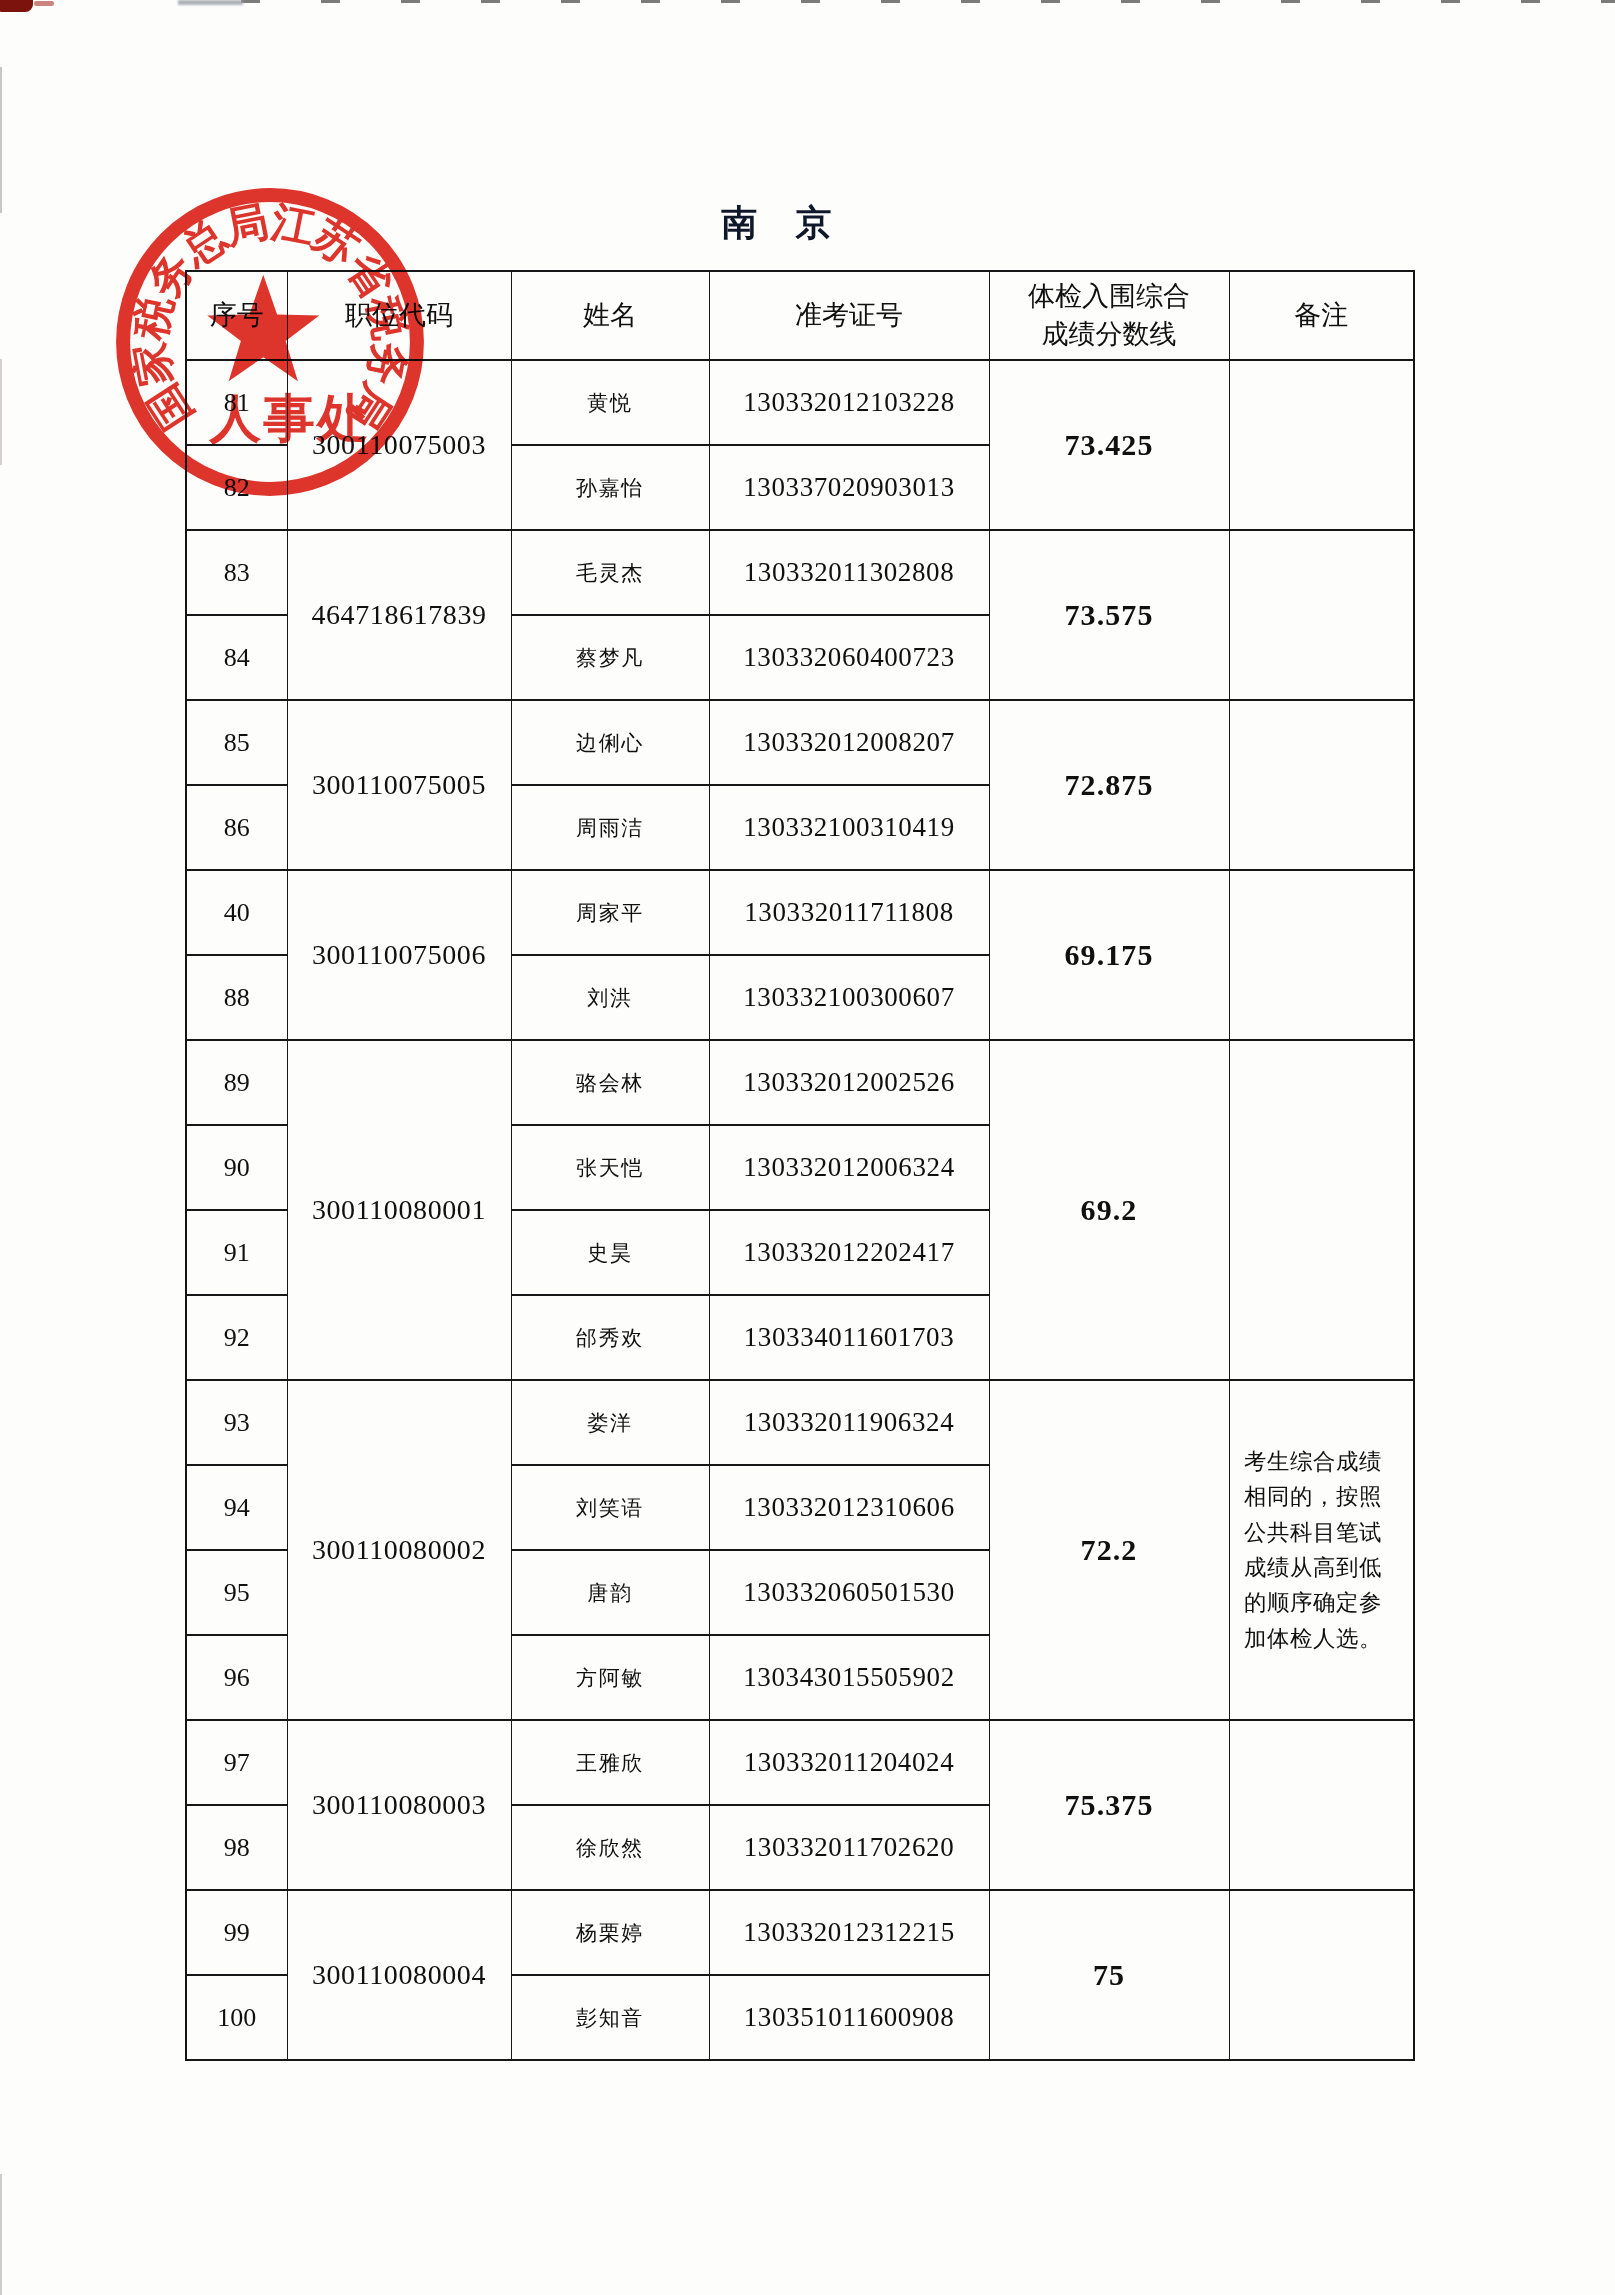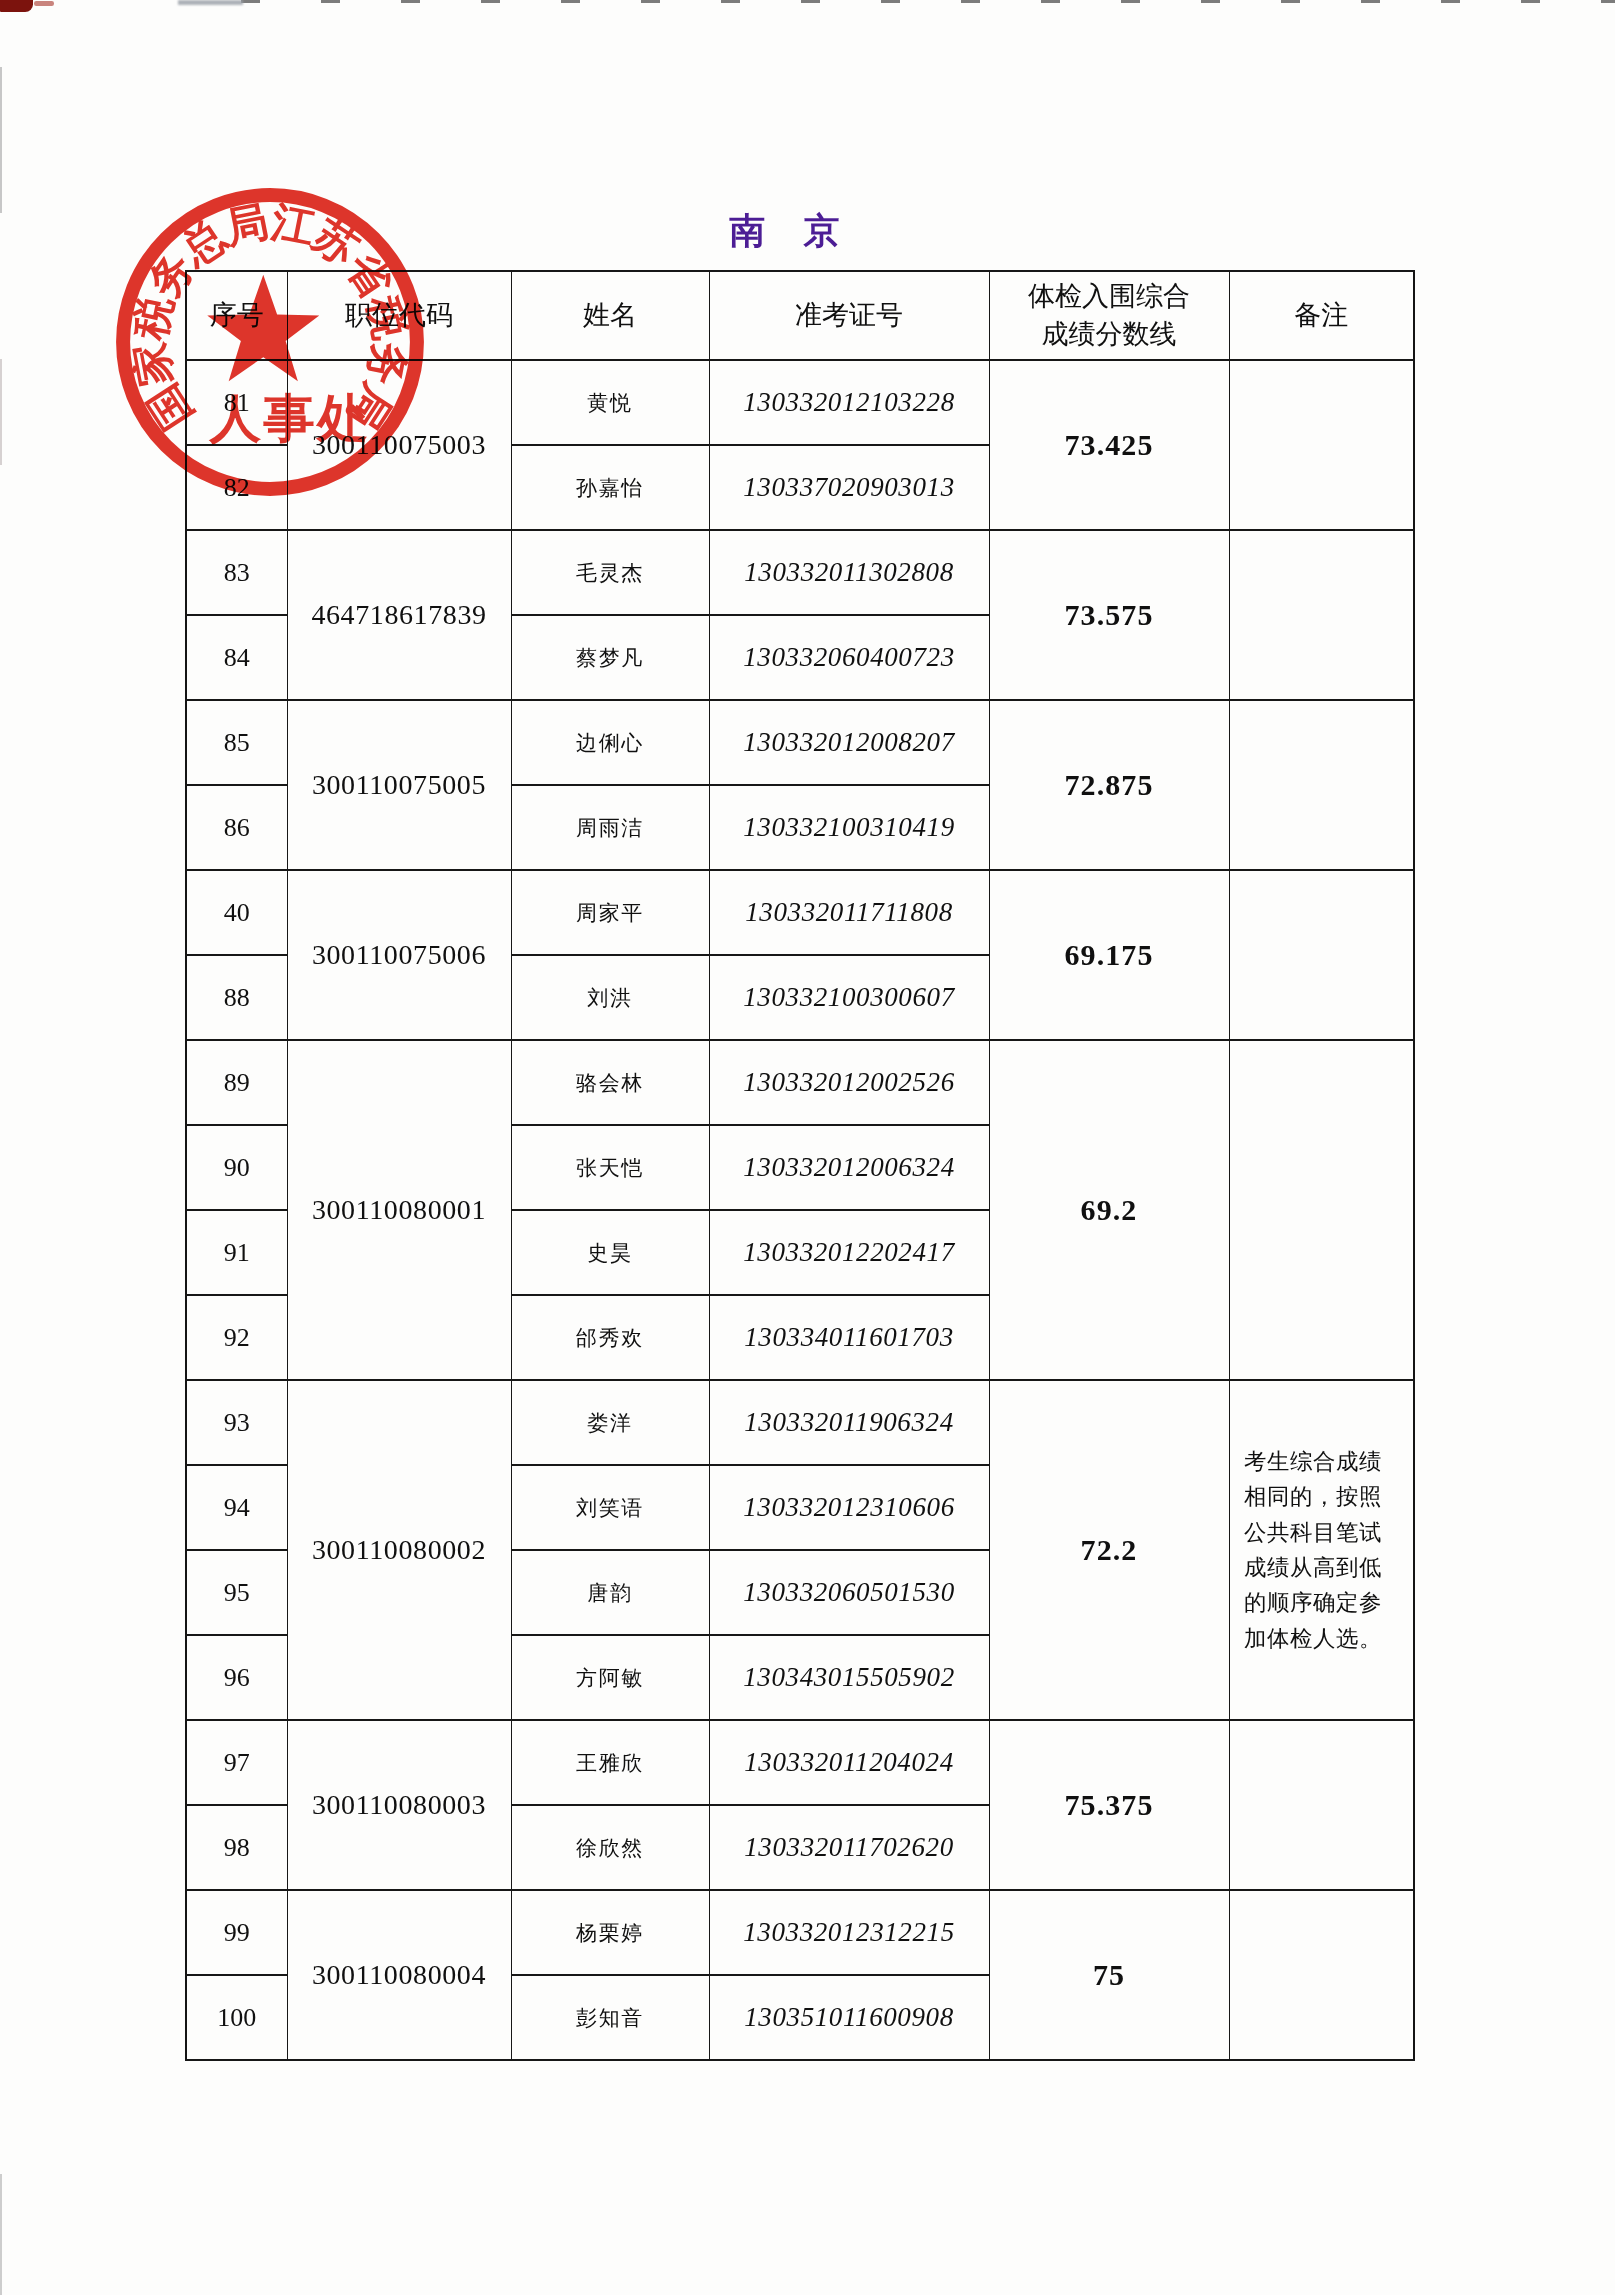--- a/index.html
+++ b/index.html
@@ -29,42 +29,42 @@
     position:absolute;top:1.1px;left:34px;width:20px;height:4.5px;
     background:#a8352a;opacity:.6;border-radius:2.2px;filter:blur(0.6px);
   }
   .scan-edge{position:absolute;left:0;width:1.7px;background:#bdbdbd;opacity:.85;}
   .scan-edge.e1{top:67px;height:146px;}
   .scan-edge.e2{top:359px;height:106px;background:#cfc9c9;}
   .scan-edge.e3{top:2174px;height:121px;background:#c4c4c4;}
   
   .title{
     position:absolute;top:197px;left:769px;transform:translateX(-50%);
-    margin:16px;font-size:36px;font-weight:700;letter-spacing:1.1px;
-    white-space:pre;line-height:1;color:#4c1d95;text-align:center;
+    margin:8px;font-size:36px;font-weight:700;letter-spacing:1.1px;
+    white-space:pre;line-height:1;color:#0f172a;text-align:center;
   }
   
   .score-table{
     position:absolute;left:185px;top:270px;width:1227px;
     border-collapse:collapse;table-layout:fixed;
   }
   .score-table th,.score-table td{
     border:1.7px solid #171717;
     border-top-width:2.8px;border-bottom-width:2.8px;
     text-align:center;vertical-align:middle;
     font-weight:400;padding:0;overflow:hidden;
   }
   .score-table{border:2.8px solid #141414;}
   .score-table thead tr{height:89px;}
   .score-table tbody tr{height:85px;}
   .score-table th{font-size:27px;line-height:1.4;white-space:pre-line;}
   td.seq{font-size:26px;}
   td.code{font-size:28px;letter-spacing:0.6px;}
   td.name{font-size:21px;letter-spacing:1.7px;}
-  td.ticket{font-size:27px;letter-spacing:0.6px;font-style:italic;}
+  td.ticket{font-size:27px;letter-spacing:0.6px;}
   td.score{font-size:30px;letter-spacing:1.1px;font-weight:bold;}
   td.remark{
     font-size:22.4px;text-align:left;vertical-align:middle;
     padding:0 14.6px;line-height:1.58;letter-spacing:0.6px;margin-top:10px;
   }
   
   .seal{
     position:absolute;left:113px;top:185px;width:314px;height:314px;
     mix-blend-mode:multiply;opacity:.92;
   }

